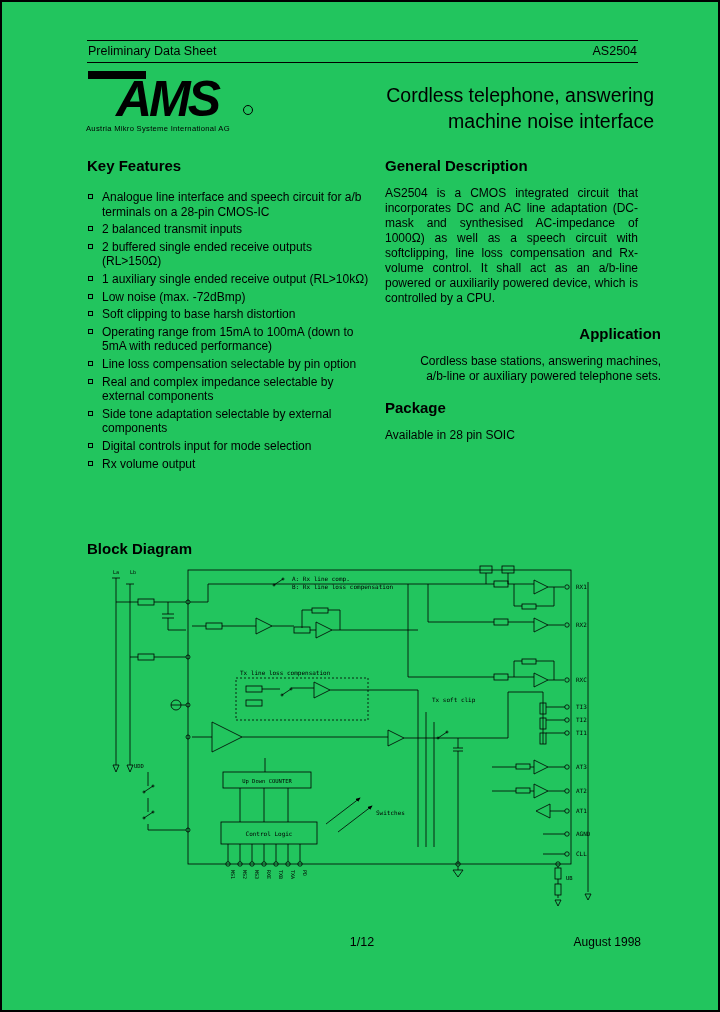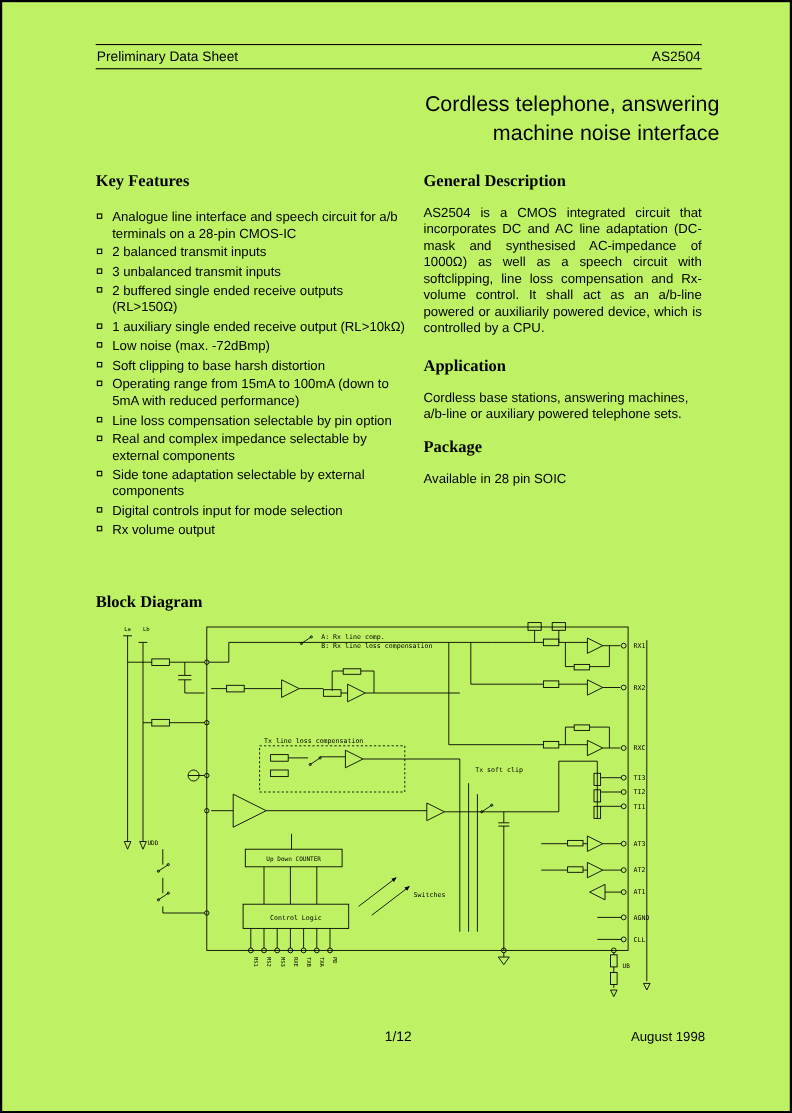--- a/index.html
+++ b/index.html
@@ -1,39 +1,39 @@
 <!DOCTYPE html>
 <html><head>
 <meta charset="utf-8">
 <style>
   * { margin:0; padding:0; box-sizing:border-box; }
   html,body { background:#888; }
   body { font-family:"Liberation Sans", sans-serif; color:#000; }
-  .page { position:relative; width:720px; height:1012px; background:#bef264; border:2px solid #000; overflow:hidden; }
+  .page { position:relative; width:720px; height:1012px; background:#22c55e; border:2px solid #000; overflow:hidden; }
 
   .header { position:absolute; left:85px; top:38px; width:551px;
             border-top:1px solid #000; border-bottom:1px solid #000;
             display:flex; justify-content:space-between;
             font-size:12.5px; padding:3px 1px 4px 1px; }
 
   .logo { position:absolute; left:84px; top:64px; width:180px; }
   .logo-caption { font-size:7.6px; letter-spacing:.3px; margin-top:-4px; }
 
   .title { position:absolute; left:316px; top:80px; width:336px; text-align:right;
            font-size:19.5px; line-height:26px; }
 
-  .section-heading { font-size:15px; font-weight:bold;font-family:Liberation Serif, serif; }
+  .section-heading { font-size:15px; font-weight:bold; }
 
   #key-features { position:absolute; left:85px; top:155px; width:282px; }
   .kf-list { margin-top:16px; }
   .kf-item { display:flex; margin-bottom:3px; font-size:12px; line-height:14.6px; }
   .kf-bullet { flex:none; width:5px; height:5px; border:1px solid #000; margin:4px 9px 0 1px; }
 
   #general-description { position:absolute; left:383px; top:155px; width:253px; }
-  #application { position:absolute; left:383px; top:323px; width:253px; }
+  #application { position:absolute; left:406px; top:323px; width:253px;text-align:right; }
   #package { position:absolute; left:383px; top:397px; width:253px; }
   .body-text { margin-top:12px; font-size:12px; line-height:15px; }
   #general-description .body-text { text-align:justify;margin-top:12px; }
 
   #block-diagram-heading { position:absolute; left:85px; top:538px; }
   .diagram { position:absolute; left:86px; top:560px; }
   .diagram text { font-family:"DejaVu Sans Mono", monospace; font-size:6px; fill:#000; stroke:none; }
   .diagram .t5 { font-size:5px; }
   .diagram .t55 { font-size:5.5px; }
 
@@ -43,40 +43,44 @@
 </head>
 <body>
 
 <div class="page">
 
   <div class="header">
     <span>Preliminary Data Sheet</span>
     <span>AS2504</span>
   </div>
 
+  <div class="logo">
+    <svg width="180" height="58" viewBox="0 0 180 58">
+      <rect x="2" y="5" width="58" height="8" fill="#000"></rect>
+      <text x="30" y="50" font-family="Liberation Sans, sans-serif" font-size="50" font-weight="bold" font-style="italic" letter-spacing="-3">AMS</text>
+      <circle cx="162" cy="44" r="4.5" fill="none" stroke="#000" stroke-width="1"></circle>
+    </svg>
+    <div class="logo-caption">Austria Mikro Systeme International AG</div>
+  </div>
 
   <div class="title">
     <div>Cordless telephone, answering</div>
     <div>machine noise interface</div>
   </div>
 
   <div id="key-features">
     <div class="section-heading">Key Features</div>
     <div class="kf-list">
       <div class="kf-item">
           <span class="kf-bullet"></span>
           <span>Analogue line interface and speech circuit for a/b terminals on a 28-pin CMOS-IC</span>
         </div>
       <div class="kf-item">
           <span class="kf-bullet"></span>
           <span>2 balanced transmit inputs</span>
-        </div>
-      <div class="kf-item">
-          <span class="kf-bullet"></span>
-          <span>3 unbalanced transmit inputs</span>
         </div>
       <div class="kf-item">
           <span class="kf-bullet"></span>
           <span>2 buffered single ended receive outputs (RL&gt;150Ω)</span>
         </div>
       <div class="kf-item">
           <span class="kf-bullet"></span>
           <span>1 auxiliary single ended receive output (RL&gt;10kΩ)</span>
         </div>
       <div class="kf-item">

